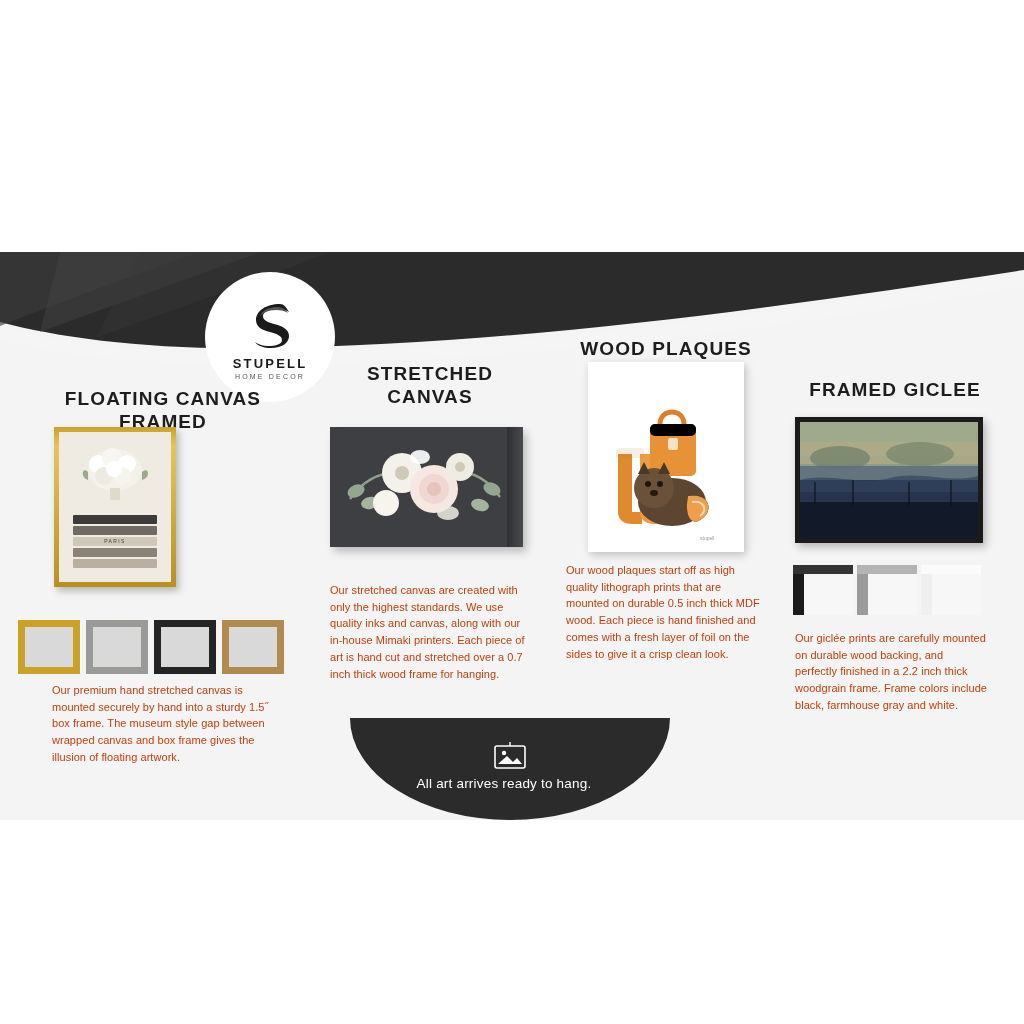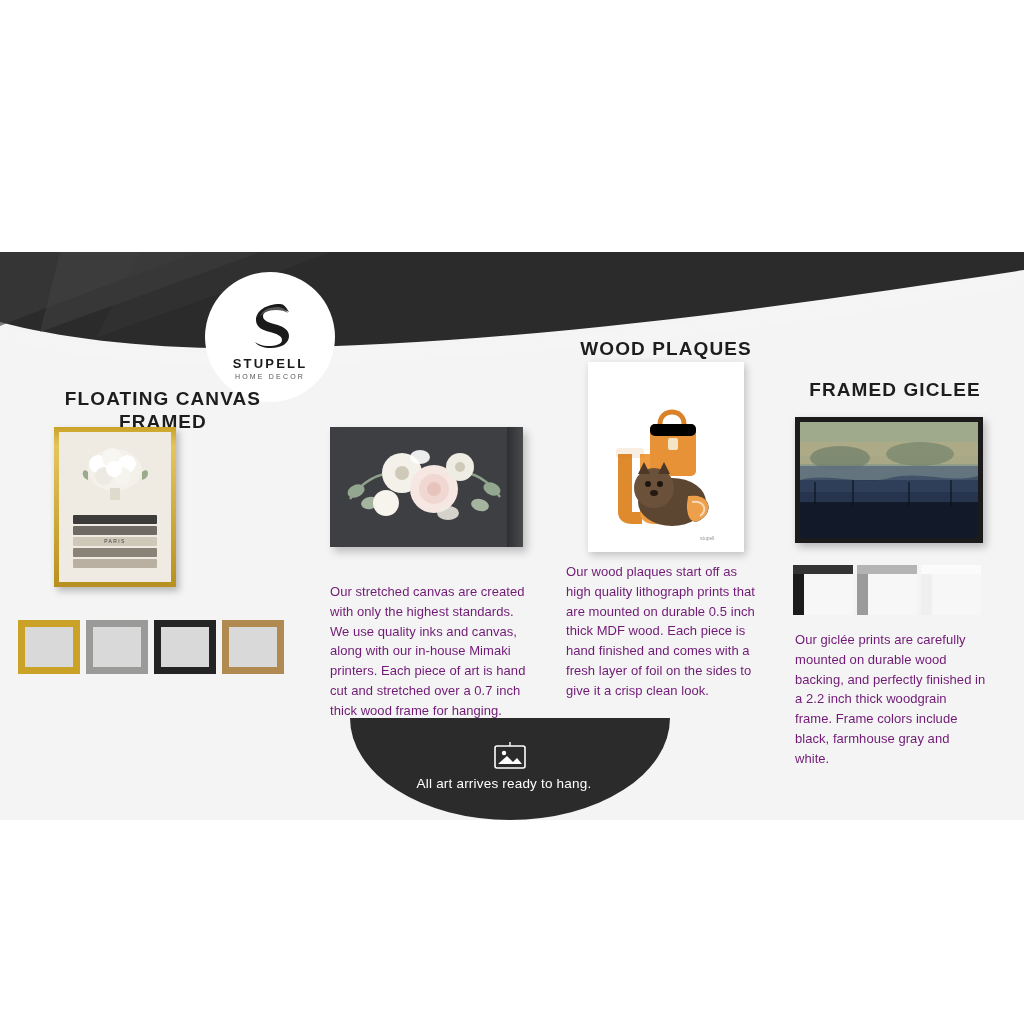--- a/index.html
+++ b/index.html
@@ -111,23 +111,23 @@
   }
   .col-title {
     font-weight: bold;
     font-size: 19px;
     letter-spacing: 1.1px;
     color: #1d1d1d;
     line-height: 1.22;
     text-transform: uppercase;
   }
   .col-body {
-    font-size: 13px;
+    font-size: 11px;
     line-height: 1.52;
-    color: #701a75;
+    color: #c2410c;
     letter-spacing: 0.05px;
   }
 
   
   #col-framed-floating { left: 38px; top: 135px; width: 250px; }
   #col-stretched       { left: 330px; top: 110px; width: 200px; }
   #col-wood            { left: 566px; top: 85px;  width: 200px; }
   #col-giclee          { left: 795px; top: 126px; width: 200px; }
 
   
@@ -335,21 +335,28 @@
     </div>
   </div>
 
   <div id="swatches">
     <div class="swatch" style="border-color:#c9a227"></div>
     <div class="swatch" style="border-color:#9a9a98"></div>
     <div class="swatch" style="border-color:#242424"></div>
     <div class="swatch" style="border-color:#b08a50"></div>
   </div>
 
-
+  <div class="col-body" style="position:absolute;left:52px;top:430px;width:225px">Our premium hand stretched canvas is mounted securely by hand into a sturdy 1.5˝ box frame. The museum style gap between wrapped canvas and box frame gives the illusion of floating artwork.</div>
+
+  <div class="col" id="col-stretched">
+    <div class="col-title">
+      <div>STRETCHED</div>
+      <div>CANVAS</div>
+    </div>
+  </div>
 
   <div class="art" id="art-stretched">
     <svg width="193" height="120" viewBox="0 0 193 120">
       <rect width="193" height="120" fill="#3d3f42"></rect>
       <path d="M20 72 C34 52 52 44 72 46" stroke="#8fa08c" stroke-width="2.5" fill="none"></path>
       <path d="M170 70 C156 50 138 42 118 46" stroke="#8fa08c" stroke-width="2.5" fill="none"></path>
       <ellipse cx="26" cy="64" rx="9" ry="6" fill="#93a68f" transform="rotate(-25 26 64)"></ellipse>
       <ellipse cx="40" cy="76" rx="9" ry="6" fill="#a5b49f" transform="rotate(-10 40 76)"></ellipse>
       <ellipse cx="162" cy="62" rx="9" ry="6" fill="#93a68f" transform="rotate(25 162 62)"></ellipse>
       <ellipse cx="150" cy="78" rx="9" ry="6" fill="#a5b49f" transform="rotate(14 150 78)"></ellipse>

